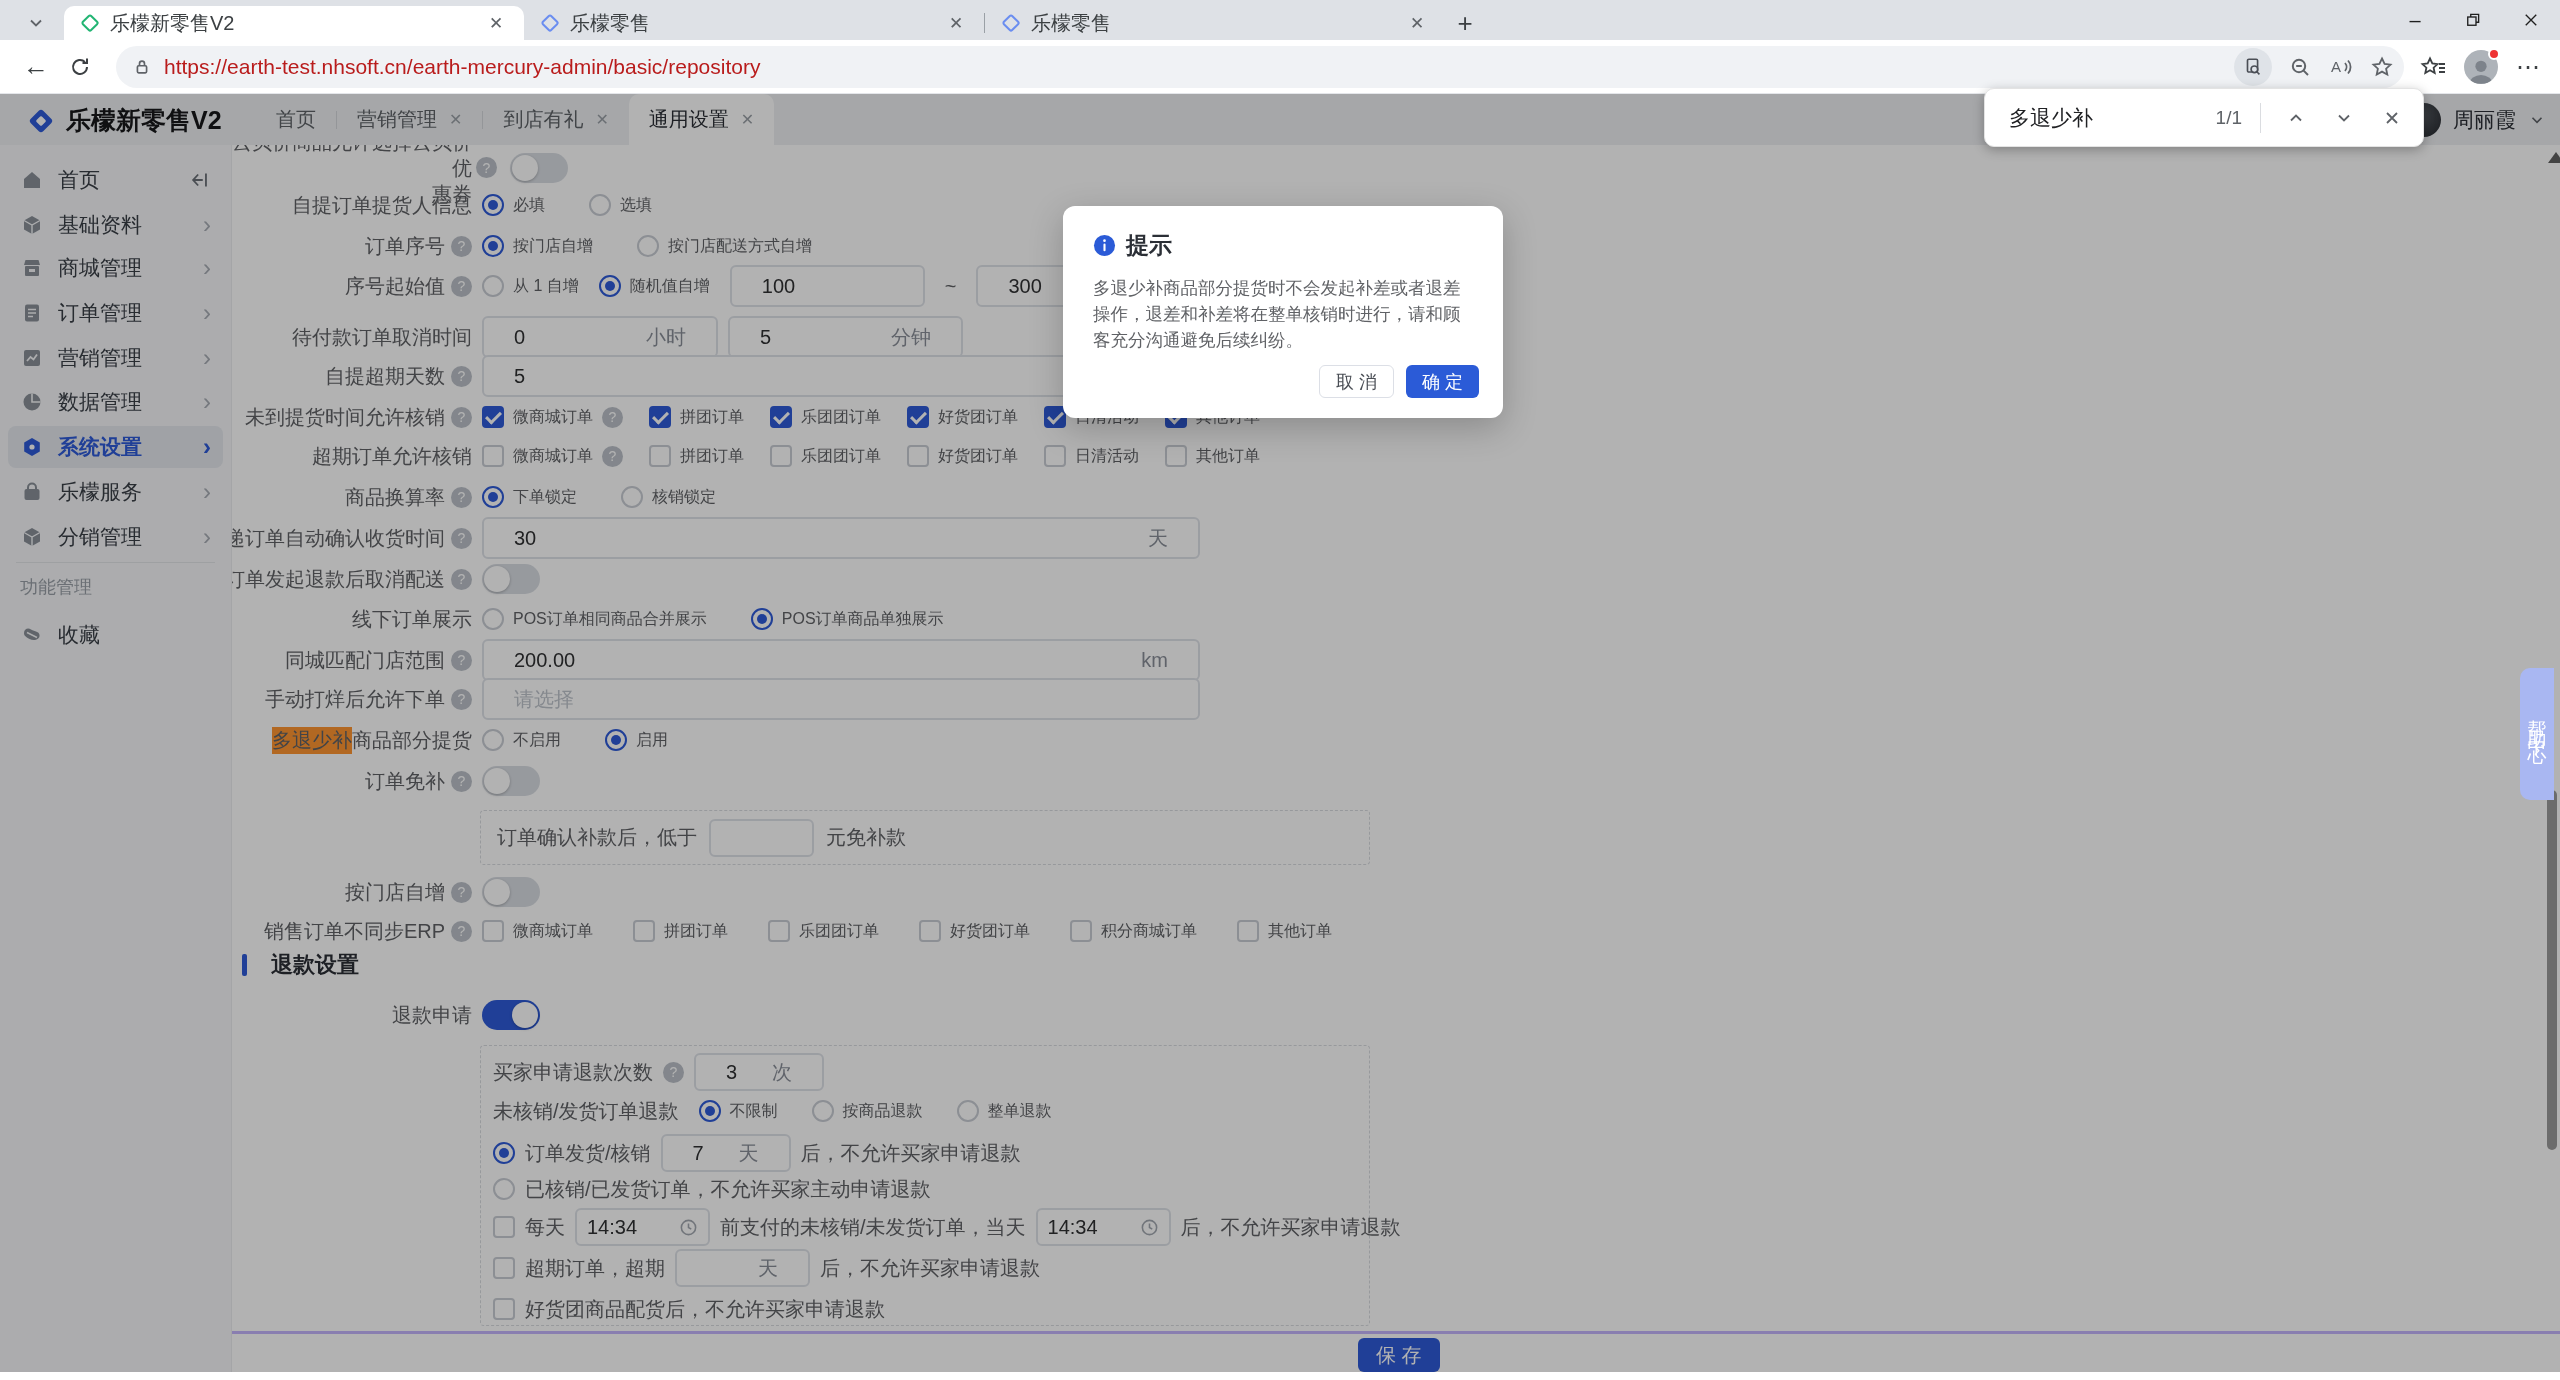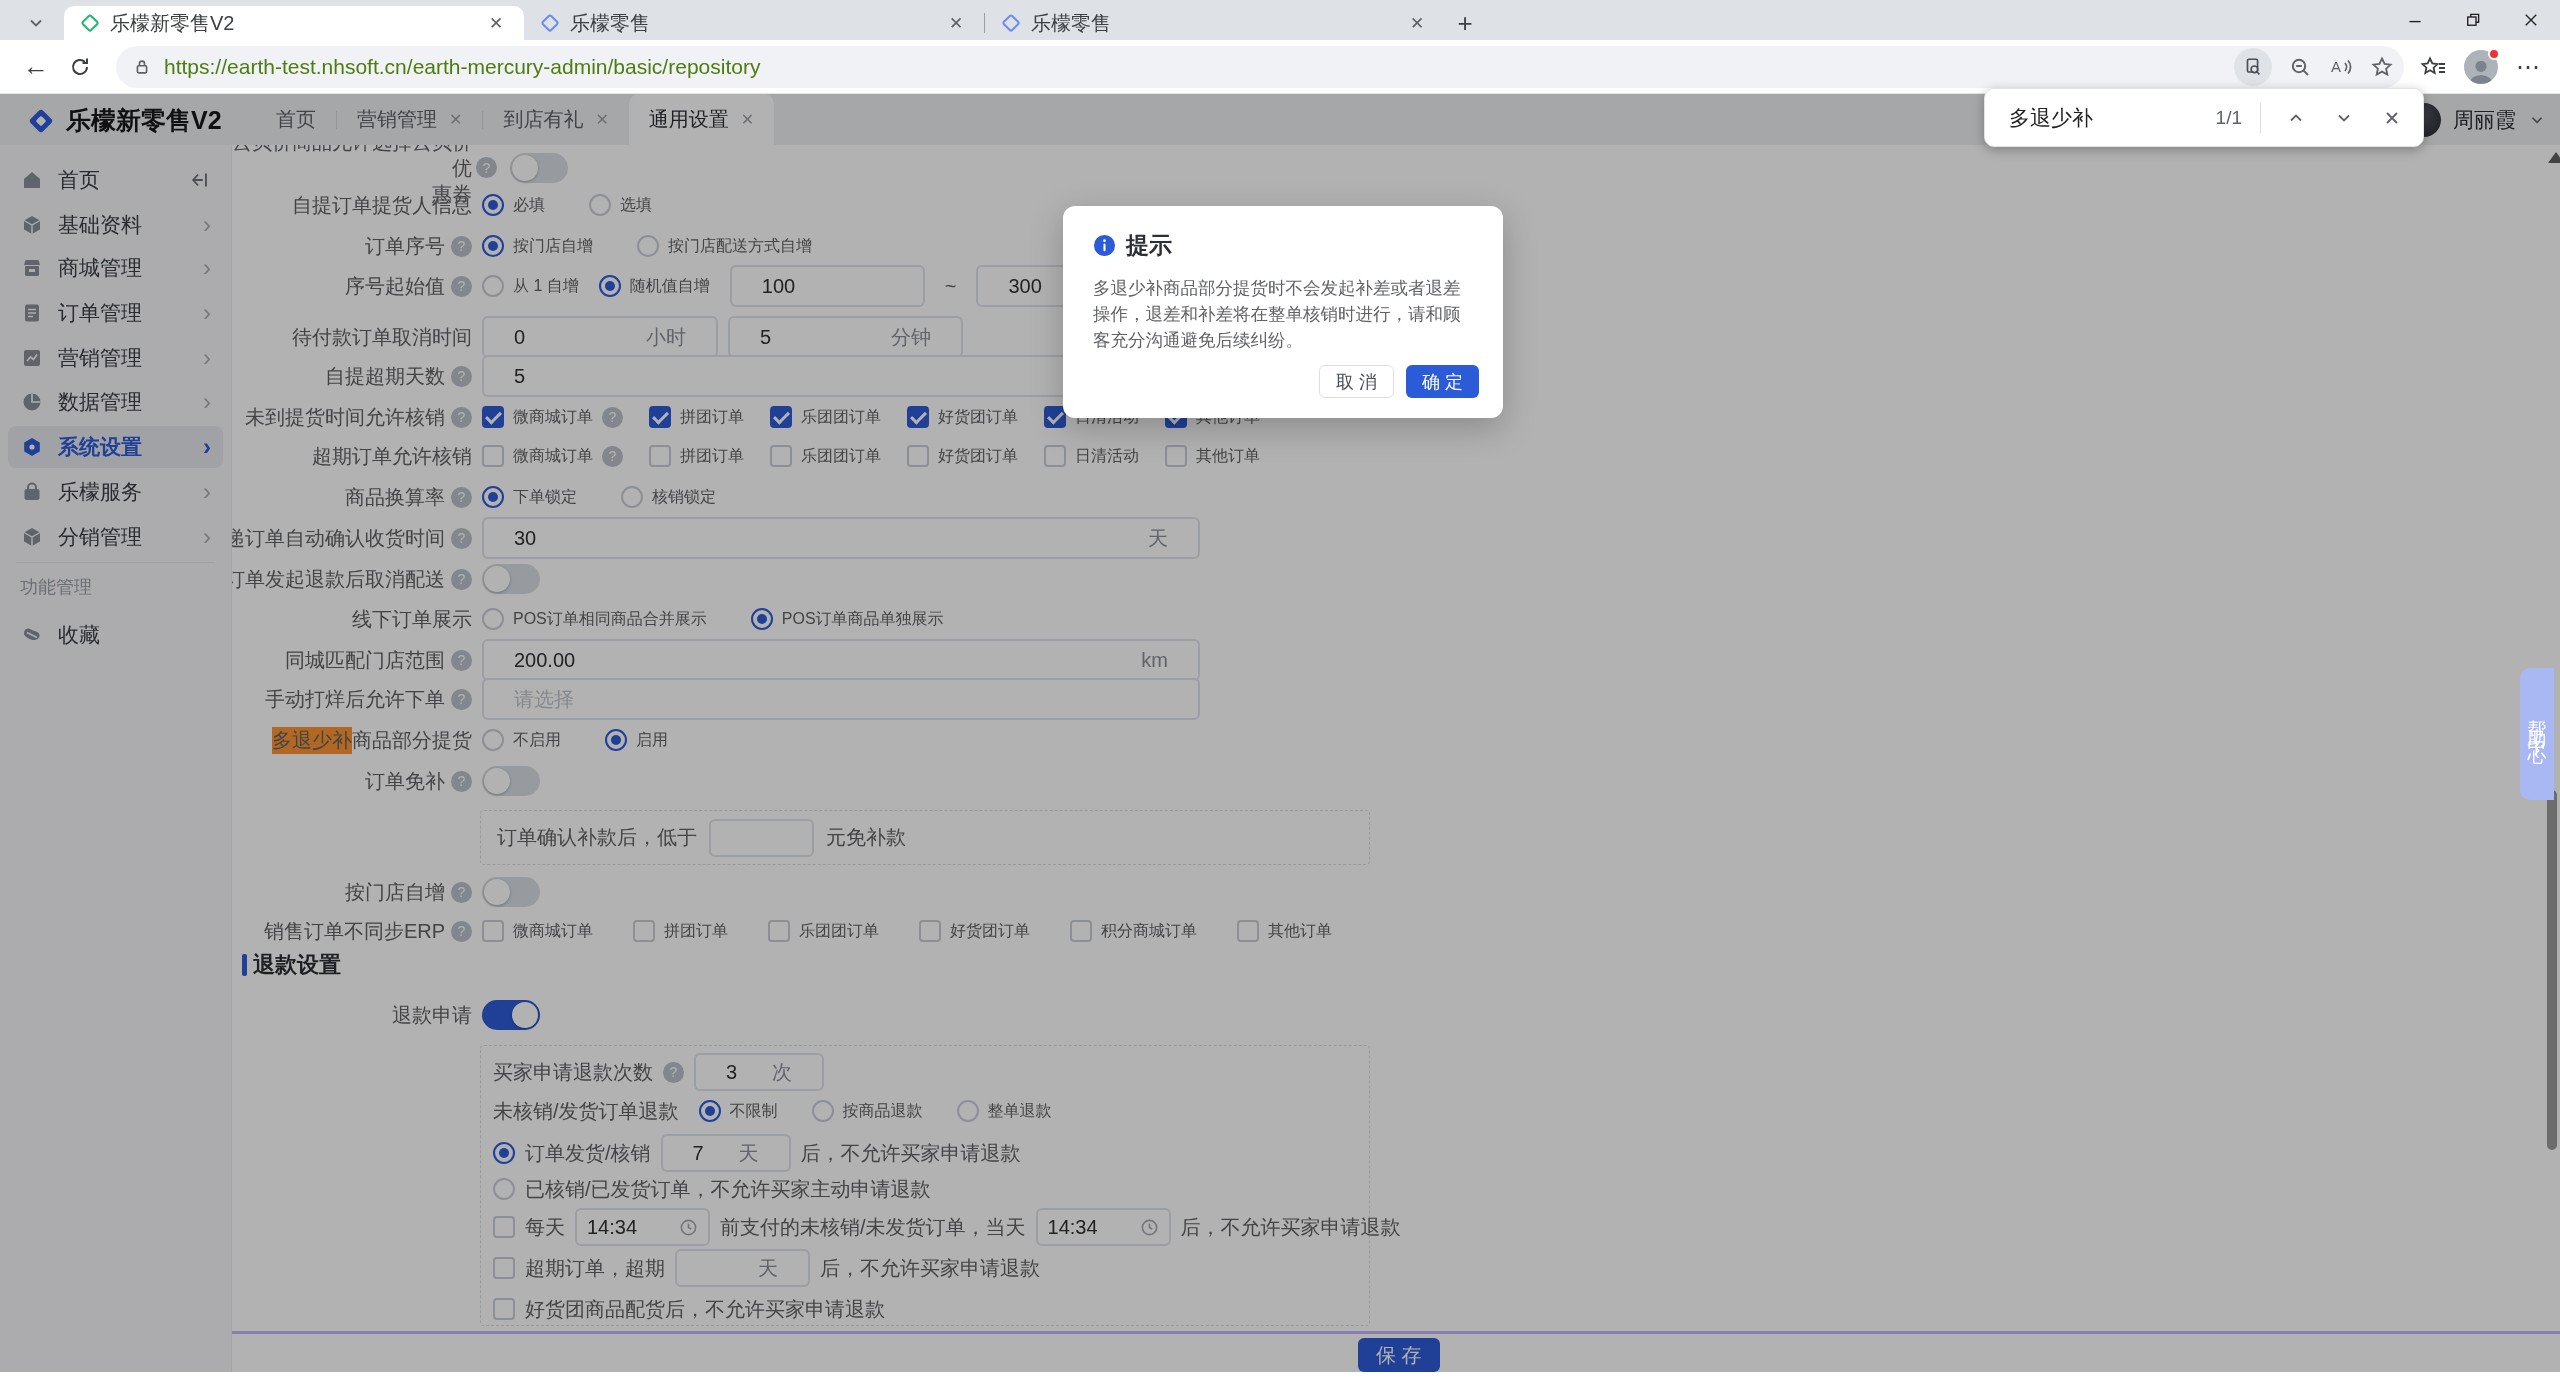--- a/index.html
+++ b/index.html
@@ -16,21 +16,21 @@
   .btab .ttl { white-space:nowrap; overflow:hidden; text-overflow:ellipsis; flex:1; }
   .tabx { color:#5f6368; width:24px; height:24px; display:flex; align-items:center; justify-content:center; border-radius:50%; font-size:17px; flex:none; }
   .tdiv { width:1px; height:20px; background:#9aa0a6; margin-bottom:7px; }
   .newtab { width:40px; height:34px; display:flex; align-items:center; justify-content:center; color:#3c4043; font-size:26px; }
   .winctl { margin-left:auto; display:flex; height:40px; }
   .winbtn { width:58px; height:40px; display:flex; align-items:center; justify-content:center; color:#1f1f1f; font-size:20px; }
 
   .urlrow { position:absolute; left:0; top:40px; width:2560px; height:54px; background:#fff; display:flex; align-items:center; padding:0 14px 0 20px; gap:16px; border-bottom:1px solid #e4e6ea; }
   .navbtn { color:#3c4043; font-size:26px; width:32px; text-align:center; flex:none; }
   .pill { flex:1; height:42px; background:#f0f2f5; border-radius:21px; display:flex; align-items:center; padding:0 10px 0 16px; gap:12px; min-width:0; }
-  .urltext { font-size:21px; color:#4d7c0f; white-space:nowrap; overflow:hidden; flex:1; }
+  .urltext { font-size:21px; color:#b91c1c; white-space:nowrap; overflow:hidden; flex:1; }
   .pillicons { margin-left:auto; display:flex; align-items:center; gap:16px; flex:none; }
   .bubble { width:38px; height:38px; border-radius:50%; background:#dfe3e8; display:flex; align-items:center; justify-content:center; }
   .chromeicons { display:flex; align-items:center; gap:18px; flex:none; padding-right:6px; }
   .avatar-wrap { position:relative; width:34px; height:34px; }
   .avatar-circ { width:34px; height:34px; border-radius:50%; background:#aeb3b9; overflow:hidden; display:flex; align-items:flex-end; justify-content:center; }
   .reddot { position:absolute; right:-2px; top:-2px; width:12px; height:12px; border-radius:50%; background:#e33; border:2px solid #fff; }
   .dots { font-size:24px; color:#3c4043; }
 
   
   .appheader { position:absolute; left:0; top:94px; width:2560px; height:51px; background:#eef0f3; }
@@ -73,21 +73,21 @@
   .cb.on::after { content:""; width:6px; height:12px; border-right:3px solid #fff; border-bottom:3px solid #fff; transform:rotate(45deg) translate(-1px,-1px); }
   .sw { width:58px; height:30px; border-radius:15px; background:#d9dde3; position:relative; flex:none; }
   .sw::after { content:""; position:absolute; top:2px; left:2px; width:26px; height:26px; border-radius:50%; background:#fff; box-shadow:0 1px 3px rgba(0,0,0,.25); }
   .sw.on { background:#2e5bd8; }
   .sw.on::after { left:auto; right:2px; }
   .inp { height:42px; border:2px solid #dfe2e8; border-radius:6px; background:#fff; display:flex; align-items:center; padding:0 30px; font-size:20px; color:#303133; gap:8px; }
   .inp .sfx { margin-left:auto; color:#8a8f99; }
   .inp .ph { color:#bfc4cc; }
   .hl { background:#ff9632; }
   .dashbox { position:absolute; border:1px dashed #d8dbe0; border-radius:4px; background:#fff; }
-  .sect { position:absolute; left:10px; display:flex; align-items:center; gap:6px; height:30px; }
+  .sect { position:absolute; left:10px; display:flex; align-items:center; gap:24px; height:30px; }
   .sectbar { width:5px; height:22px; background:#2e5bd8; border-radius:2px; }
   .secttxt { font-size:22px; font-weight:bold; color:#2b2f36; }
   .inline-txt { font-size:20px; color:#606266; white-space:nowrap; }
   .clockico { color:#a3a8b0; margin-left:auto; flex:none; }
 
   
   .scroll-up { position:absolute; left:2548px; top:152px; width:0; height:0; border-left:8px solid transparent; border-right:8px solid transparent; border-bottom:11px solid #616161; }
   .scroll-thumb { position:absolute; left:2547px; top:790px; width:10px; height:360px; background:#9b9b9b; border-radius:5px; }
 
   .overlay { position:absolute; left:0; top:94px; width:2560px; height:1278px; background:rgba(0,0,0,0.30); z-index:40; }

